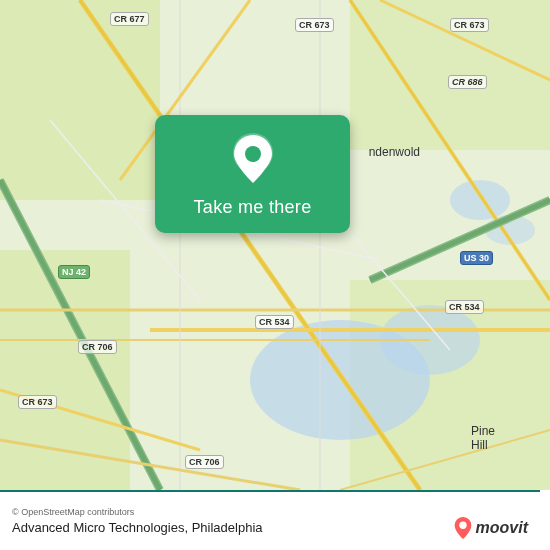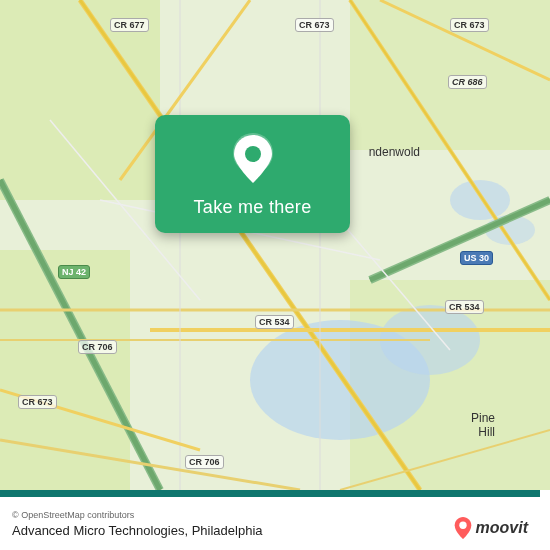--- a/index.html
+++ b/index.html
@@ -73,21 +73,21 @@
       font-size: 18px;
       font-weight: 400;
       letter-spacing: 0.3px;
     }
 
     
     #bottom-bar {
       width: 540px;
       height: 60px;
       background: white;
-      border-top: 7px solid #0f766e;
+      border-top: 2px solid #0f766e;
       display: flex;
       flex-direction: column;
       justify-content: center;
       padding: 11px 12px;
       position: relative;
     }
 
     #copyright-text {
       font-size: 9px;
       color: #666;
@@ -174,35 +174,35 @@
 
     <line x1="0" y1="440" x2="300" y2="490" stroke="#e8d070" stroke-width="3"></line>
     <line x1="340" y1="490" x2="550" y2="430" stroke="#e8d070" stroke-width="2"></line>
 
     <line x1="50" y1="120" x2="200" y2="300" stroke="#eee" stroke-width="1.5"></line>
     <line x1="100" y1="200" x2="380" y2="260" stroke="#eee" stroke-width="1.5"></line>
     <line x1="280" y1="150" x2="450" y2="350" stroke="#eee" stroke-width="1.5"></line>
   </svg>
 
   
-  <div class="road-label" style="top:18px; left:110px;">CR 677</div>
+  <div class="road-label" style="top:12px; left:110px;">CR 677</div>
   <div class="road-label" style="top:18px; left:295px;">CR 673</div>
   <div class="road-label" style="top:18px; left:450px;">CR 673</div>
   <div class="road-label" style="top:75px; left:448px;font-style:italic;">CR 686</div>
   <div class="road-label road-label-green" style="top:265px; left:10px;margin-left:48px;">NJ 42</div>
   <div class="road-label road-label-blue" style="top:235px; left:460px;margin-top:16px;">US 30</div>
   <div class="road-label" style="top:315px; left:255px;">CR 534</div>
   <div class="road-label" style="top:300px; left:445px;">CR 534</div>
   <div class="road-label" style="top:340px; left:78px;">CR 706</div>
   <div class="road-label" style="top:455px; left:185px;">CR 706</div>
   <div class="road-label" style="top:395px; left:18px;">CR 673</div>
 
   
   <div class="place-name" style="top:145px; right:130px;">ndenwold</div>
-  <div class="place-name" style="top:411px; right:55px; text-align:right;">Pine<br>Hill</div>
+  <div class="place-name" style="top:424px; right:55px; text-align:left;">Pine<br>Hill</div>
 
   
   <div id="action-card">
 
     <svg class="pin-icon" viewBox="0 0 44 54" xmlns="http://www.w3.org/2000/svg">
       <circle cx="22" cy="20" r="20" fill="white" opacity="0.25"></circle>
       <path d="M22 2 C11.5 2 3 10.5 3 21 C3 32 22 50 22 50 C22 50 41 32 41 21 C41 10.5 32.5 2 22 2Z" fill="white"></path>
       <circle cx="22" cy="21" r="8" fill="#2eaa6e"></circle>
     </svg>
     <span id="action-label">Take me there</span>

